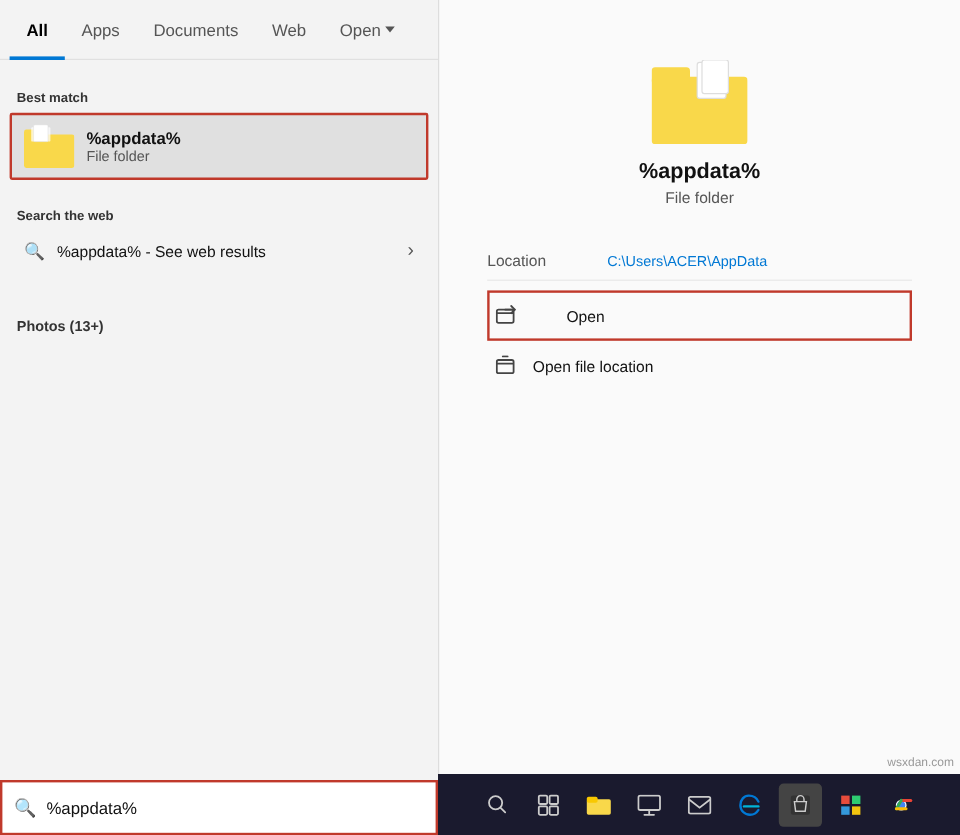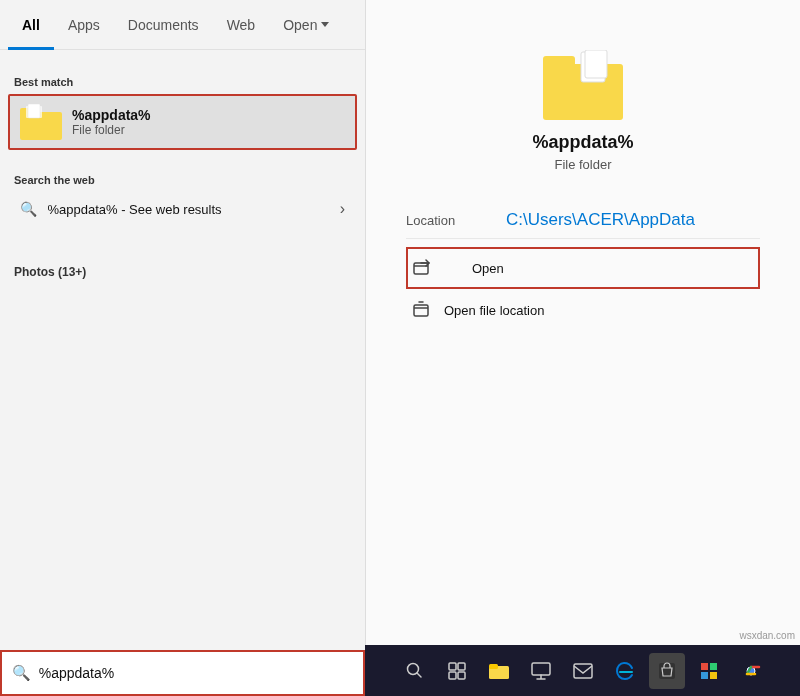--- a/index.html
+++ b/index.html
@@ -274,21 +274,21 @@
       border-bottom: 1px solid #e8e8e8;
       gap: 20px;
     }
     .info-label {
       font-size: 13px;
       color: #555;
       width: 80px;
       flex-shrink: 0;
     }
     .info-value {
-      font-size: 17px;
+      font-size: 12px;
       color: #0078d4;
       text-decoration: none;
     }
 
     .action-list {
       width: 100%;
       padding: 8px 40px 0 40px;
     }
     .action-item {
       display: flex;

